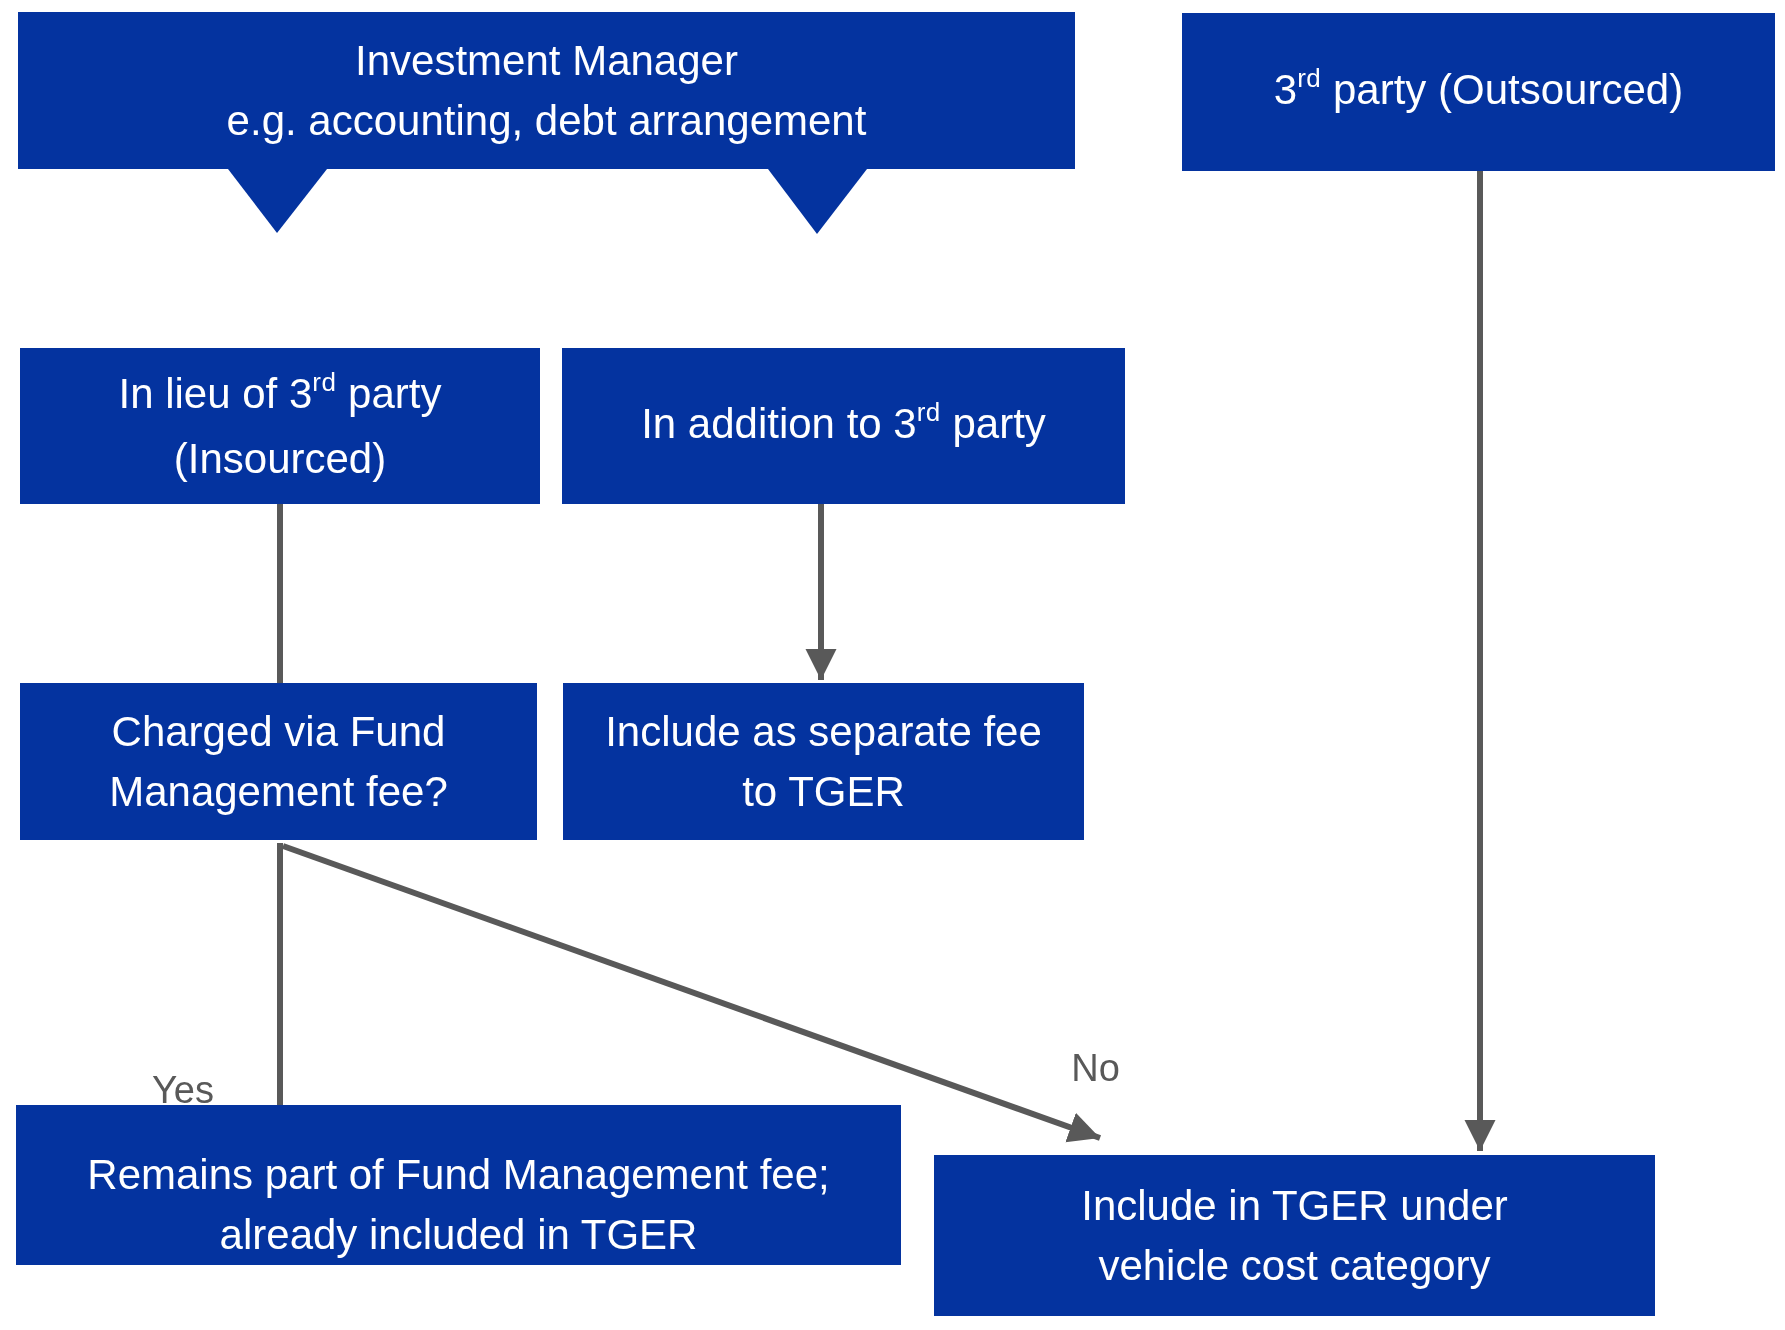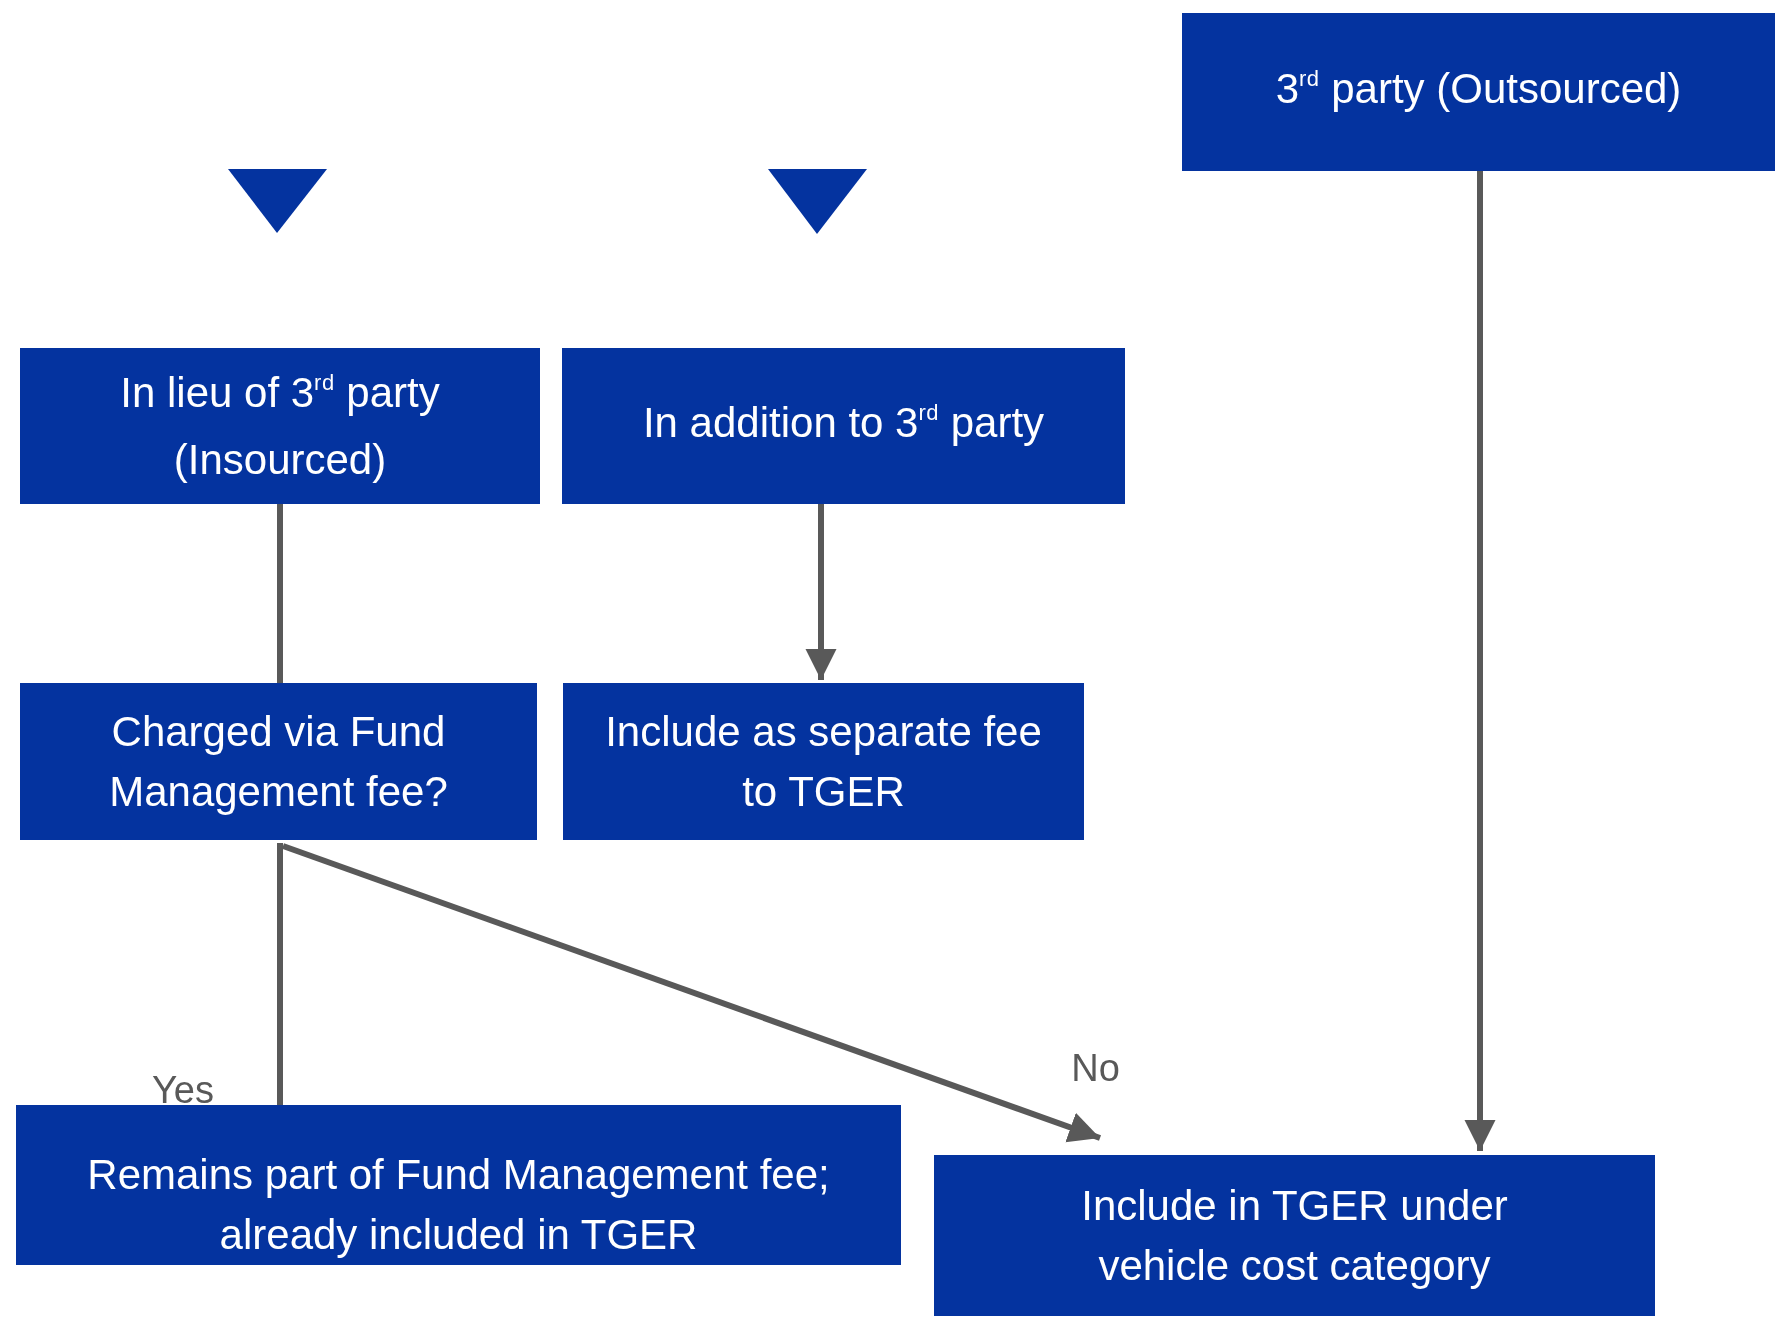--- a/index.html
+++ b/index.html
@@ -25,21 +25,21 @@
     flex-direction: column;
     align-items: center;
     justify-content: center;
     text-align: center;
     font-size: 42px;
     line-height: 60px;
     z-index: 1;
   }
   .node .line { white-space: nowrap; }
   .sup {
-    font-size: 22px;
+    font-size: 26px;
     position: relative;
     top: -17px;
     letter-spacing: 0.5px;
   }
   .edge-label {
     position: absolute;
     color: #595959;
     font-size: 38px;
     line-height: 44px;
     text-align: center;
@@ -76,20 +76,24 @@
 
     <line x1="821" y1="504" x2="821" y2="680" stroke="#595959" stroke-width="6" marker-end="url(#ah)"></line>
 
     <line x1="280" y1="843" x2="280" y2="1152" stroke="#595959" stroke-width="6" marker-end="url(#ah)"></line>
 
     <line x1="283" y1="846" x2="1100" y2="1138" stroke="#595959" stroke-width="6" marker-end="url(#ah)"></line>
 
     <line x1="1480" y1="171" x2="1480" y2="1151" stroke="#595959" stroke-width="6" marker-end="url(#ah)"></line>
   </svg>
 
+  <div class="node n-investment-manager">
+    <div class="line">Investment Manager</div>
+    <div class="line">e.g. accounting, debt arrangement</div>
+  </div>
 
   <div class="node n-third-party">
     <div class="line"><span>3</span><span class="sup">rd</span><span> party (Outsourced)</span></div>
   </div>
 
   <div class="node n-in-lieu">
     <div class="line"><span>In lieu of 3</span><span class="sup">rd</span><span> party</span></div>
     <div class="line">(Insourced)</div>
   </div>
 

